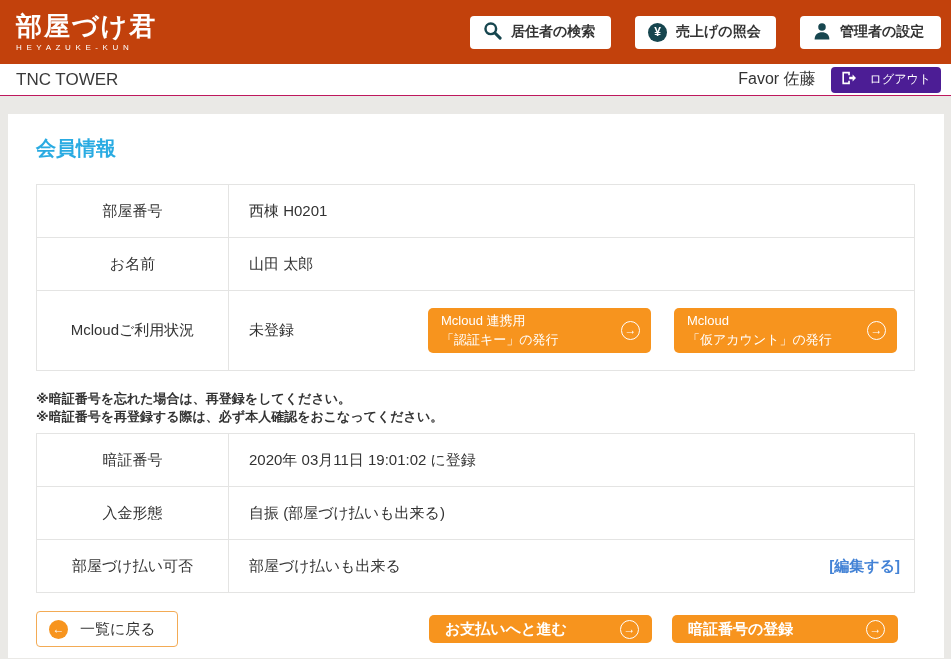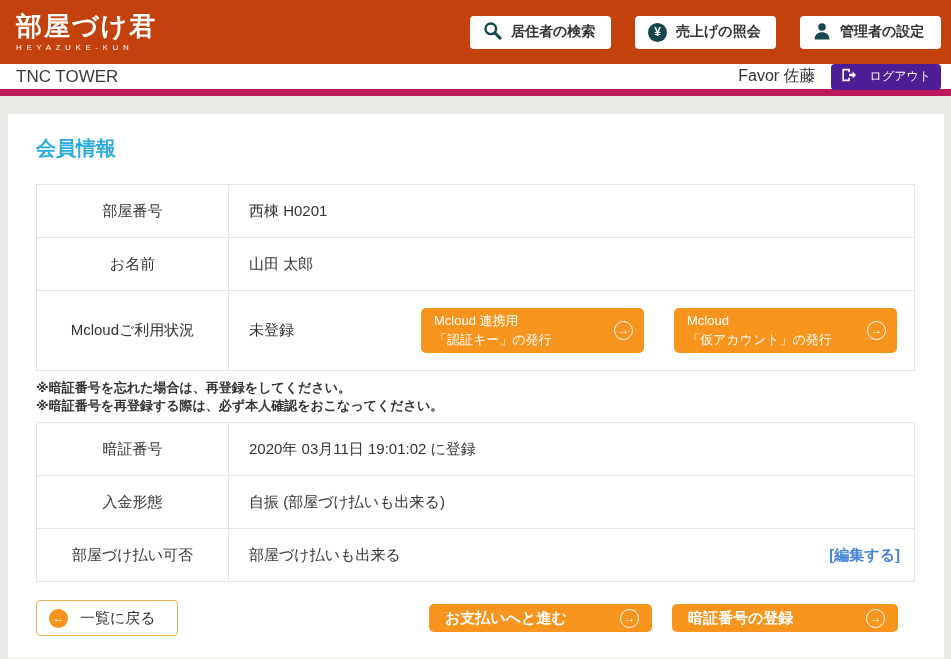--- a/index.html
+++ b/index.html
@@ -13,21 +13,21 @@
   .logo-title { font-size:26px; font-weight:bold; letter-spacing:2px; line-height:1.1; }
   .logo-sub { font-size:8px; letter-spacing:4.6px; margin-top:2px; }
   .topnav { margin-left:auto; display:flex; gap:24px; }
   .nav-btn { display:flex; align-items:center; gap:9px; height:33px; padding:0 13px; background:#fff;
              border:none; border-radius:4px; font-family:inherit; font-size:14px; font-weight:bold;
              color:#333; cursor:pointer; min-width:141px; }
   .yen-badge { width:19px; height:19px; border-radius:50%; background:#17464f; color:#fff;
                display:flex; align-items:center; justify-content:center; font-size:12px; font-weight:bold; }
 
   
-  .subheader { height:32px; background:#fff; border-bottom:7px solid #be185d; display:flex;
+  .subheader { height:32px; background:#fff; border-bottom:1px solid #be185d; display:flex;
                align-items:center; padding:0 10px 0 16px; }
   .building { font-size:17px; color:#3a3a3a; }
   .sub-right { margin-left:auto; display:flex; align-items:center; gap:15px; }
   .username { font-size:16px; color:#333; }
   .logout-btn { display:flex; align-items:center; gap:14px; height:26px; padding:0 10px;
                 background:#4c1d95; color:#fff; border:none; border-radius:4px; font-family:inherit;
                 font-size:12px; cursor:pointer; }
 
   
   .body-bg { height:562px; padding-top:18px; }
@@ -35,29 +35,29 @@
   .page-title { font-size:20px; font-weight:bold; color:#29abe2; margin-bottom:22px; }
 
   table.info-table { width:879px; border-collapse:collapse; table-layout:fixed; }
   table.info-table th, table.info-table td { border:1px solid #e4e4e3; }
   table.info-table th { width:192px; height:53px; font-size:15px; font-weight:normal; color:#333;
                         text-align:center; vertical-align:middle; }
   table.info-table td { font-size:15px; color:#333; vertical-align:middle; padding-left:20px; }
   tr.tall th, tr.tall td { height:80px; }
 
   .mcloud-cell { display:flex; align-items:center; }
-  .mcloud-buttons { margin-left:auto; display:flex; gap:30px; padding-right:17px; }
+  .mcloud-buttons { margin-left:auto; display:flex; gap:23px; padding-right:17px; }
   .mcloud-btn { width:223px; height:45px; background:#f7941e; border:none; border-radius:5px;
                 color:#fff; font-family:inherit; font-size:13px; text-align:left; line-height:1.45;
                 display:flex; align-items:center; padding:0 11px 0 13px; cursor:pointer; }
   .mcloud-btn .btn-lines { flex:1; }
   .arrow-circle { width:19px; height:19px; border:1px solid #fff; border-radius:50%; flex:none;
                   display:flex; align-items:center; justify-content:center; font-size:12px; color:#fff; }
 
-  .notes { margin-top:8px; font-size:13px; font-weight:bold; color:#333; line-height:18px; }
+  .notes { margin-top:19px; font-size:13px; font-weight:bold; color:#333; line-height:18px; }
   .table2 { margin-top:7px; }
   .pay-cell { display:flex; align-items:center; }
   .edit-link { margin-left:auto; padding-right:14px; color:#4483d6; font-weight:bold; font-size:15px;
                text-decoration:none; cursor:pointer; }
 
   
   .footer-actions { margin-top:18px; display:flex; align-items:center; width:879px; }
   .back-btn { width:142px; height:36px; background:#fff; border:1px solid #f3ab55; border-radius:4px;
               display:flex; align-items:center; gap:12px; padding:0 12px; font-family:inherit;
               font-size:15px; color:#333; cursor:pointer; }

